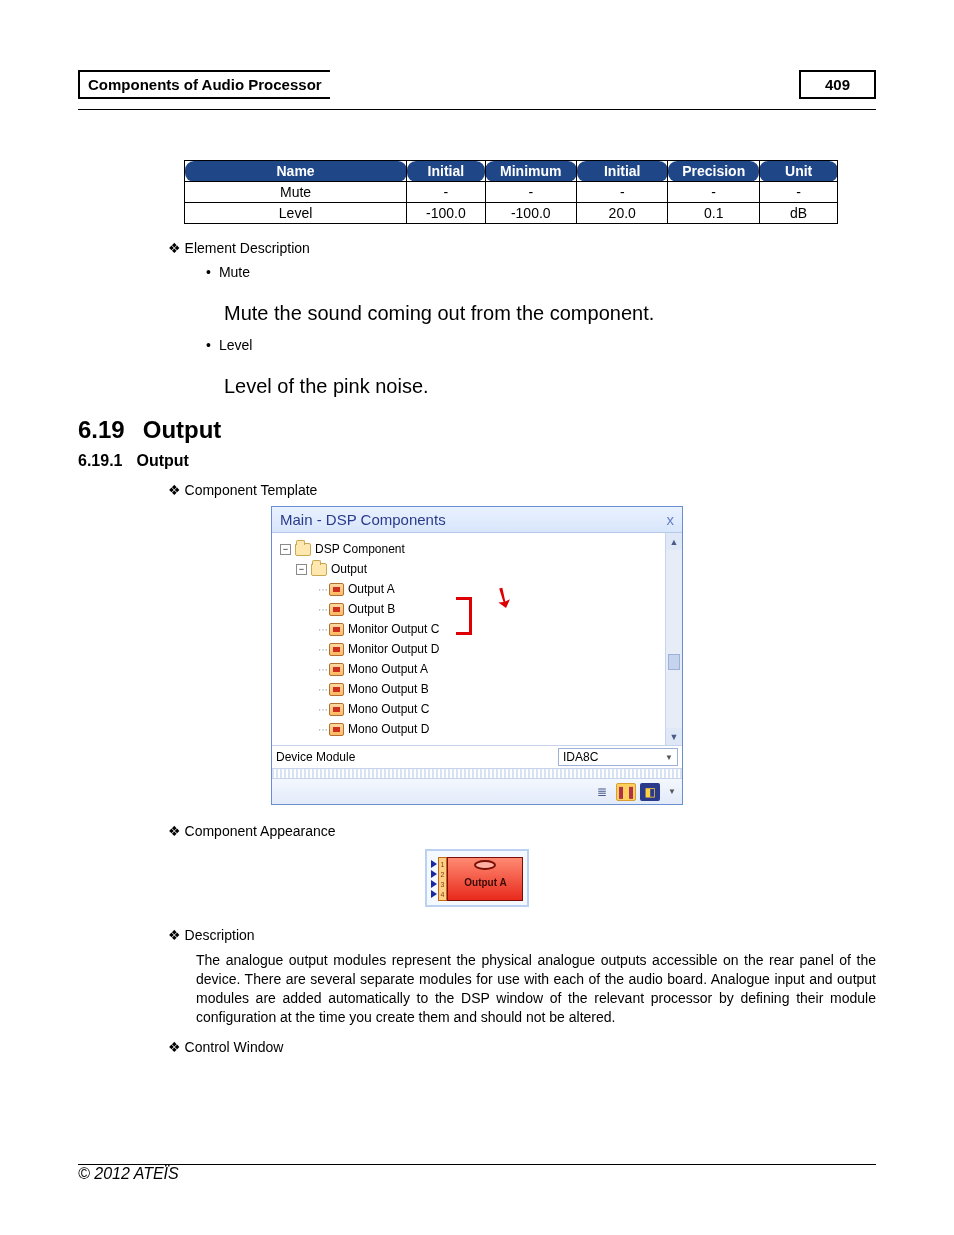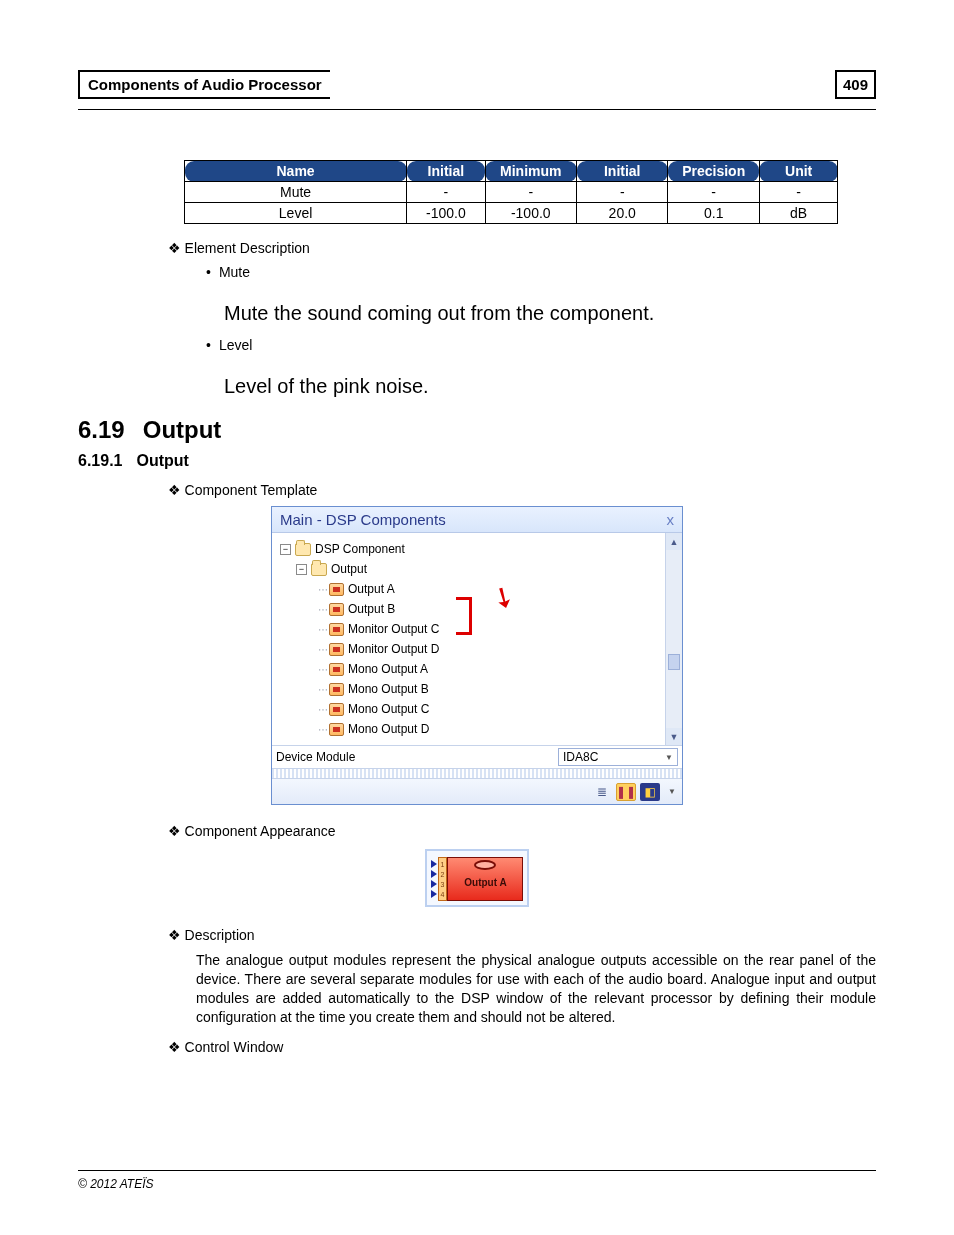--- a/index.html
+++ b/index.html
@@ -1,20 +1,20 @@
 <!DOCTYPE html>
 <html><head>
 <meta charset="utf-8">
 <style>
   * { box-sizing: border-box; margin: 0; padding: 0; }
   html, body { width: 954px; height: 1235px; background: #fff; font-family: Arial, Helvetica, sans-serif; color: #000; }
   .page { position: relative; width: 954px; height: 1235px; padding: 70px 78px 0 78px; }
   .hdr { display: flex; justify-content: space-between; align-items: stretch; border-bottom: 1px solid #000; padding-bottom: 10px; margin-bottom: 50px; }
   .hdr-title { font-weight: bold; font-size: 15px; padding: 4px 8px; border: 2px solid #000; border-right: none; }
-  .hdr-page  { font-weight: bold; font-size: 15px; padding: 4px 6px; border: 2px solid #000; }
+  .hdr-page  { font-weight: bold; font-size: 15px; padding: 4px 24px; border: 2px solid #000; }
   table.params { border-collapse: collapse; width: 82%; margin: 0 0 16px 106px; }
   table.params th, table.params td { border: 1px solid #000; text-align: center; font-size: 14px; padding: 2px 6px; }
   table.params th { background: #1f4787; color: #fff; border-radius: 9px; }
   .body-col { margin-left: 90px; }
   .diamond { font-size: 14px; margin: 8px 0 8px 0; }
   .diamond::before { content: "❖"; margin-right: 4px; }
   .bullet { font-size: 14px; margin: 6px 0 6px 38px; }
   .bullet::before { content: "•"; margin-right: 8px; }
   .desc { font-size: 20px; margin: 22px 0 12px 56px; }
   h2.sec { font-size: 24px; font-weight: bold; margin: 18px 0 8px 0; display: flex; gap: 18px; }
@@ -54,21 +54,21 @@
   .bot .car { font-size:8px; color:#555; padding-left:4px; }
   
   .comp-wrap { display:flex; justify-content:center; margin: 10px 0 20px 0; }
   .comp { border:2px solid #bcd0f0; background:#f4f8ff; padding:6px 4px 4px 3px; display:flex; align-items:stretch; }
   .ports { display:flex; flex-direction:column; justify-content:space-around; padding:2px 1px; }
   .ports .p { width:0; height:0; border-top:4px solid transparent; border-bottom:4px solid transparent; border-left:6px solid #1a2aa0; margin:1px 0; }
   .nums { display:flex; flex-direction:column; justify-content:space-around; font-size:7px; color:#7a3b12; background:#ffcf86; border:1px solid #c06818; padding:1px 2px; }
   .comp-body { width:76px; background: linear-gradient(#ff8a72,#e82a1c); border:1px solid #7a0d06; position:relative; display:flex; align-items:center; justify-content:center; }
   .comp-body .ring { position:absolute; top:2px; left:50%; transform:translateX(-50%); width:22px; height:10px; border:2px solid #7a0d06; border-radius:50%; background:#ffb0a0; }
   .comp-body .lbl { font-size:10px; font-weight:bold; color:#3a0c08; margin-top:6px; }
-  .footer { position:absolute; left:78px; right:78px; bottom:44px; border-top:1px solid #000; padding-top:6px; font-size:12px; font-style:italic; }
+  .footer { position:absolute; left:78px; right:78px; bottom:52px; border-top:1px solid #000; font-size:16px; font-style:italic; }
 </style>
 </head>
 <body>
 
 <div class="page">
 
   <div class="hdr">
     <span class="hdr-title">Components of Audio Processor</span>
     <span class="hdr-page">409</span>
   </div>

